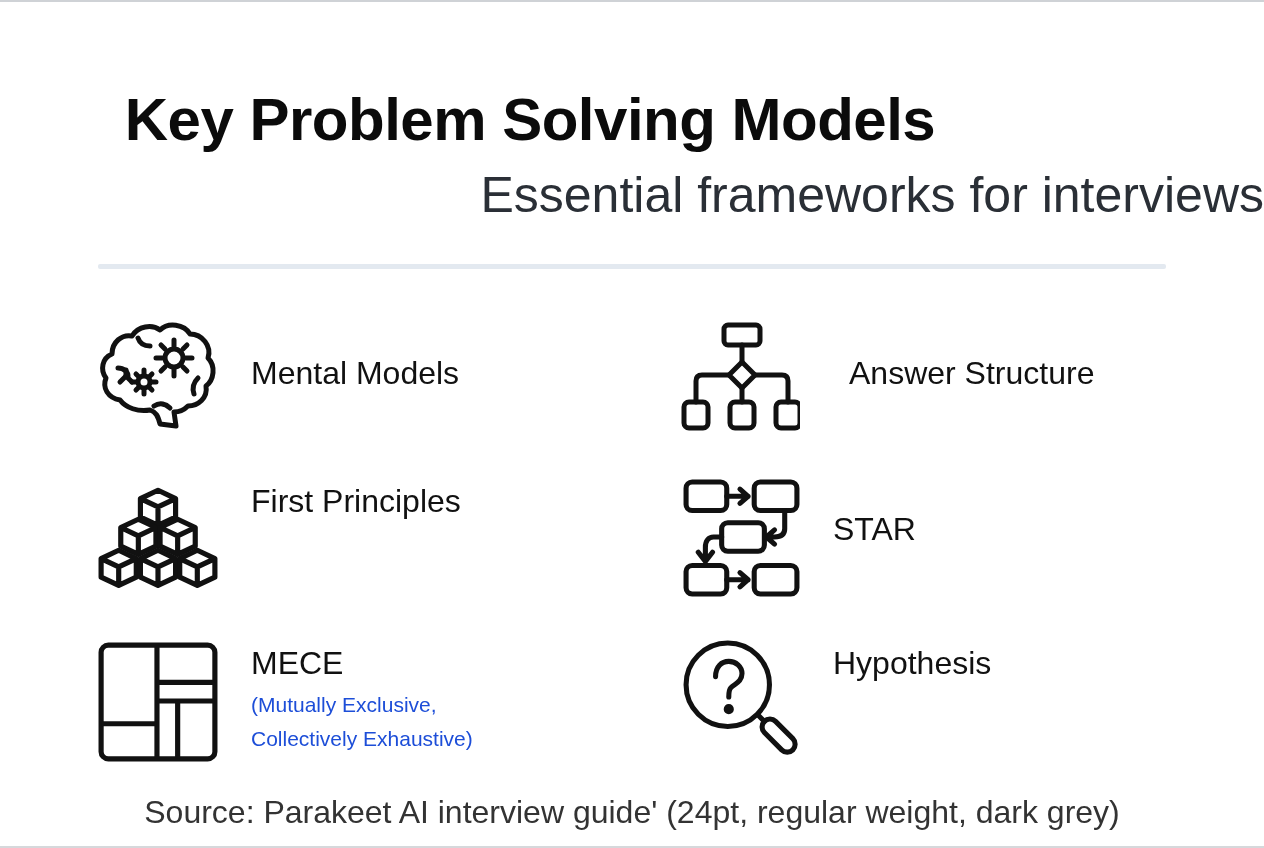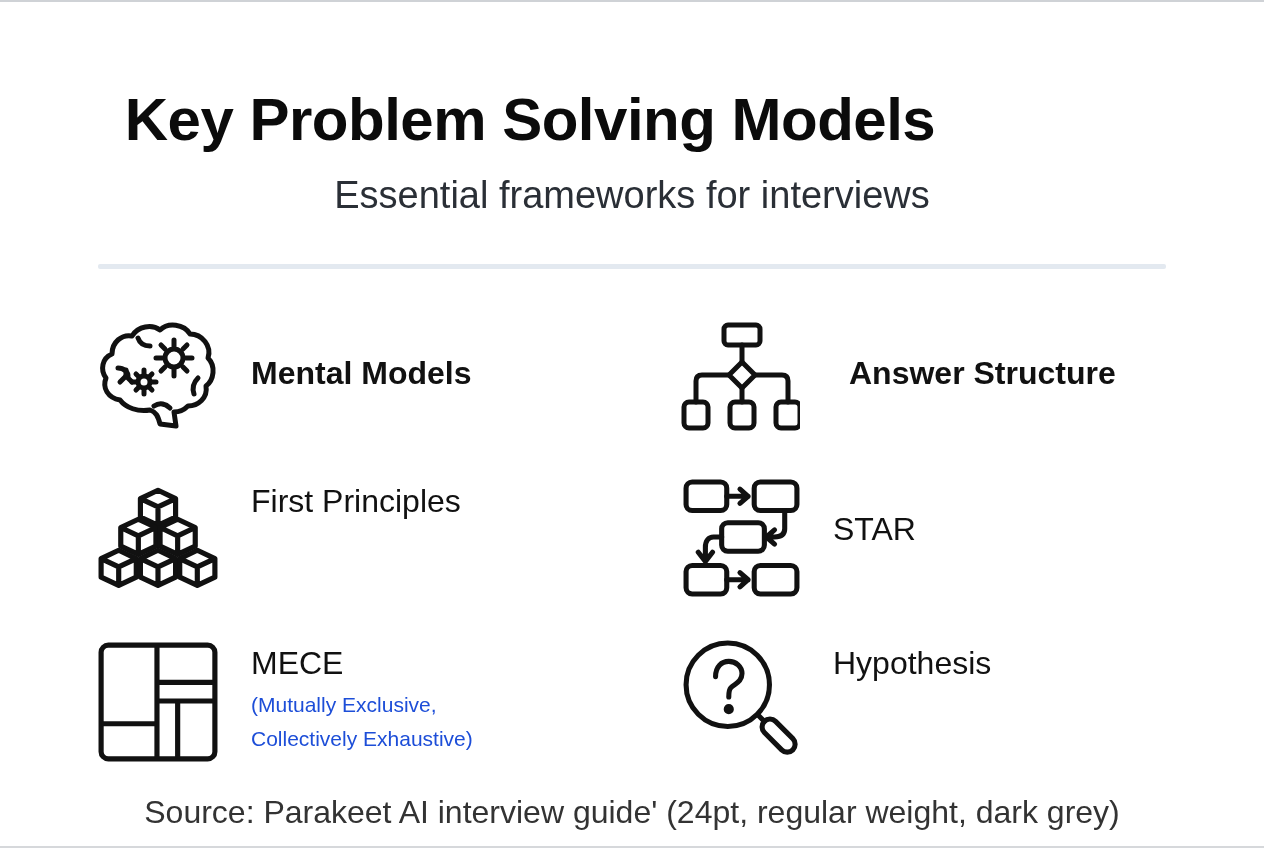--- a/index.html
+++ b/index.html
@@ -10,34 +10,34 @@
       color: #111111;
     }
     .top-border { position: absolute; left: 0; top: 0; width: 1264px; height: 2px; background: #cfd2d6; }
     .bottom-border { position: absolute; left: 0; bottom: 0; width: 1264px; height: 2px; background: #d6d8db; }
     .title {
       position: absolute; left: 0; top: 84px; width: 1060px; text-align: center;
       font-size: 60px; font-weight: 700; letter-spacing: -0.5px; color: #0b0b0b;
       line-height: 72px;
     }
     .subtitle {
-      position: absolute; left: 0; top: 172px; width: 1264px; text-align: center;
-      font-size: 38px; font-weight: 400; color: #2a2f36; line-height: 46px;
+      position: absolute; left: 0; top: 172px; width: 1264px; text-align: right;
+      font-size: 50px; font-weight: 400; color: #2a2f36; line-height: 46px;
     }
     .divider {
       position: absolute; left: 98px; top: 264px; width: 1068px; height: 5px;
       background: #e3e9f0; border-radius: 2px;
     }
     .item { position: absolute; }
     .icon { position: absolute; width: 120px; height: 120px; }
     .icon svg { width: 120px; height: 120px; display: block; }
     .label {
       position: absolute; font-size: 32px; line-height: 38px; color: #111111; white-space: nowrap;
     }
-    .label.bold { font-weight: 700; }
+    .label.bold { font-weight: 400; }
     .sublabel {
       position: absolute; font-size: 21px; line-height: 34px; color: #1d4ed8; white-space: nowrap;
     }
     .source {
       position: absolute; left: 0; top: 796px; width: 1264px; text-align: center;
       font-size: 32px; color: #333333; line-height: 32px;
     }
   </style>
 </head>
 <body>

